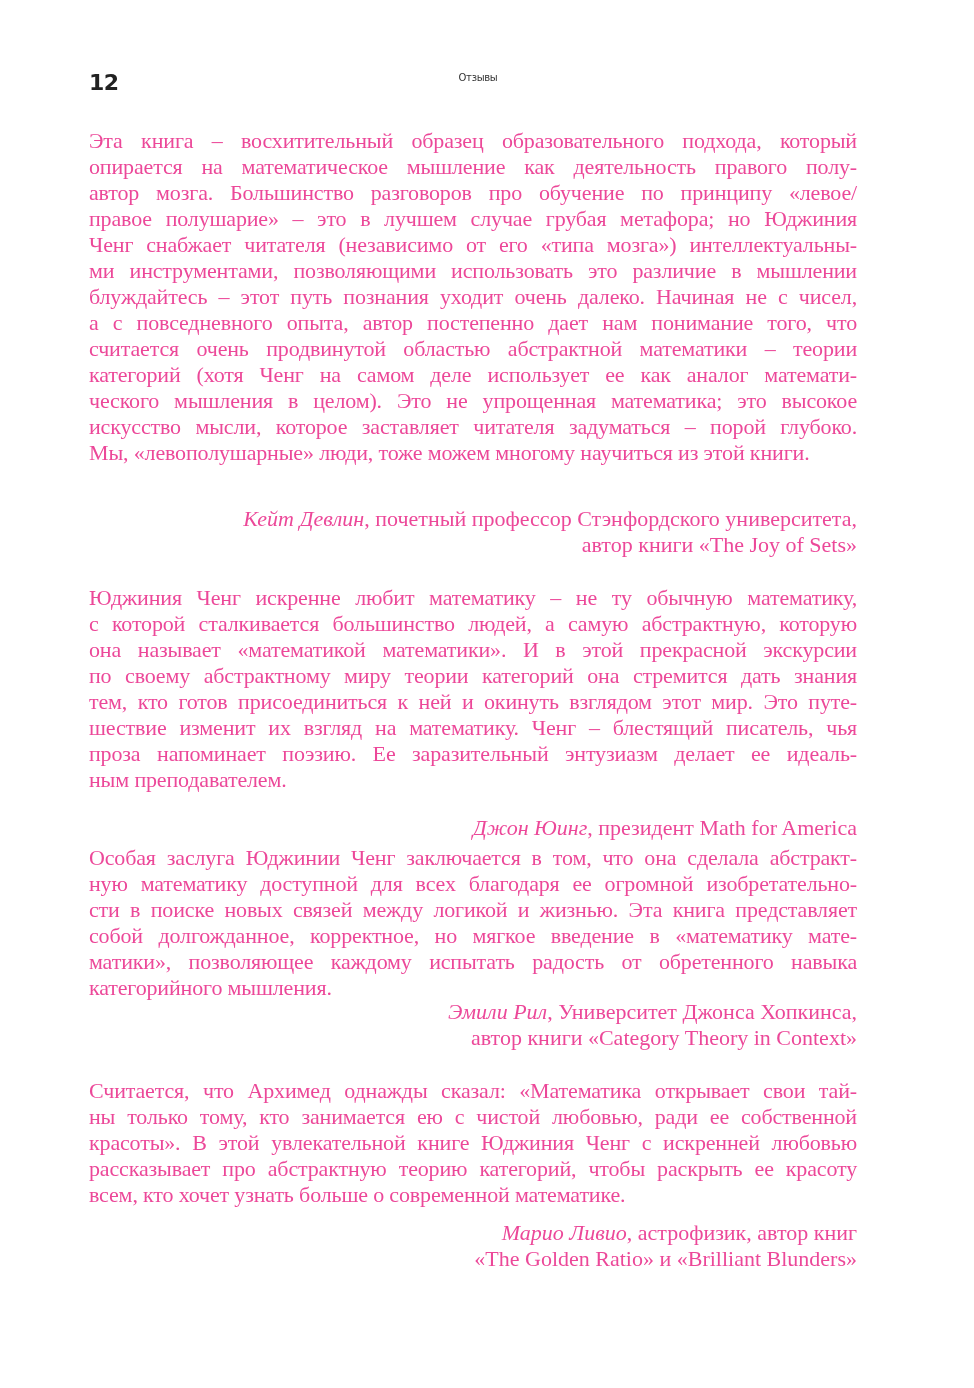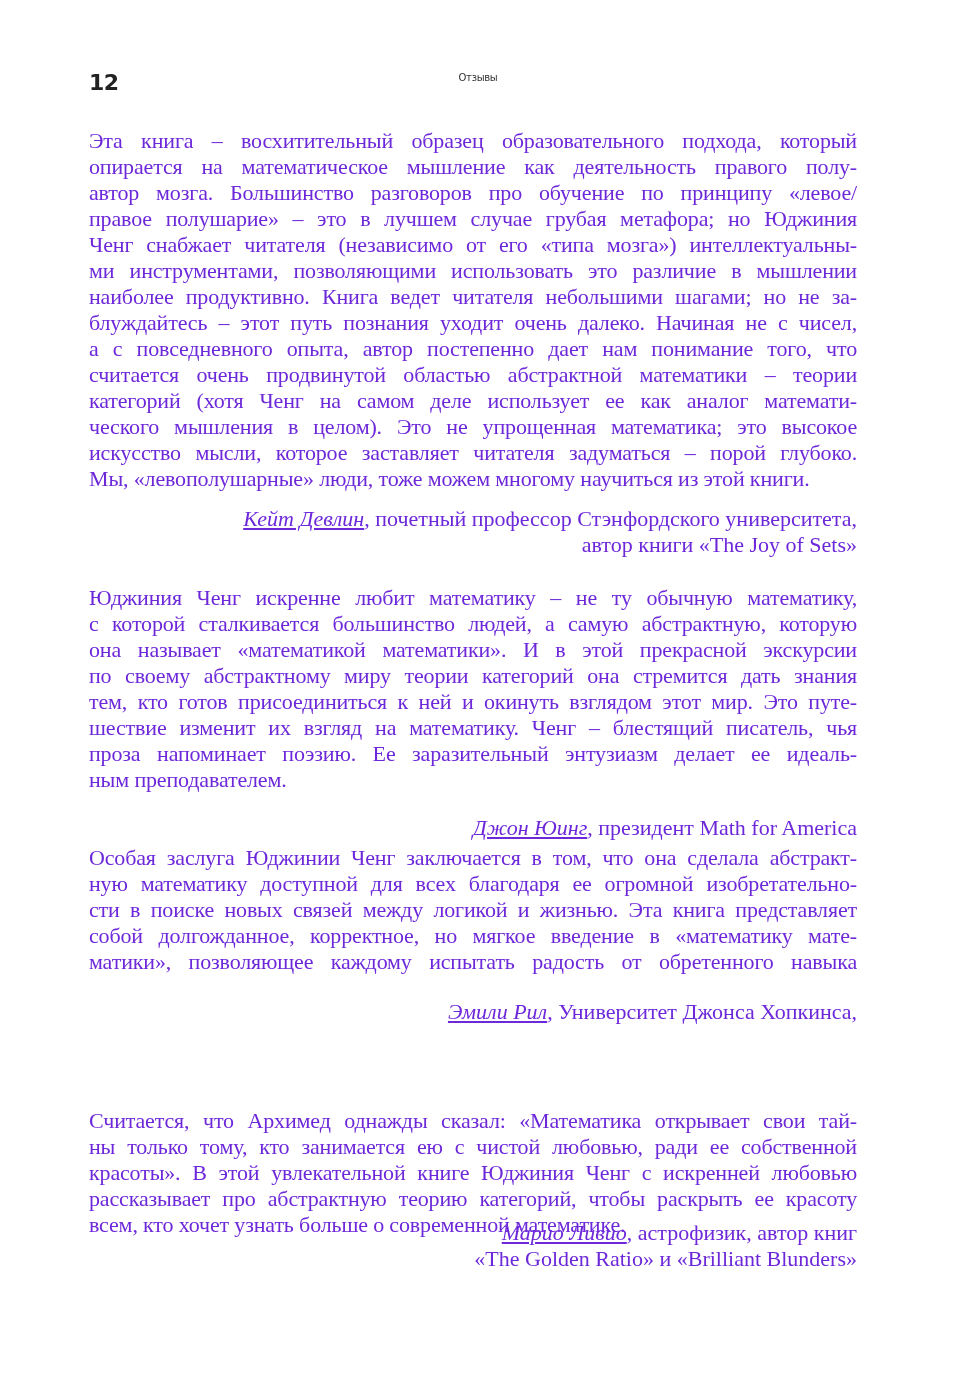--- a/index.html
+++ b/index.html
@@ -47,21 +47,21 @@
       color: #333;
       letter-spacing: -0.3px;
     }
     .body-block {
       position: absolute;
       left: 0;
       width: 768px;
       font-family: "Liberation Serif", "DejaVu Serif", serif;
       font-size: 22px;
       line-height: 26px;
-      color: #6d28d9;
+      color: #ec4899;
     }
     .line {
       display: block;
       height: 26px;
       white-space: nowrap;
       text-align: justify;
       text-align-last: justify;
       width: 768px;
       letter-spacing: -0.15px;
     }
@@ -71,49 +71,47 @@
     }
     .attr {
       display: block;
       height: 26px;
       white-space: nowrap;
       text-align: right;
       width: 768px;
     }
     .attr .name {
       font-style: italic;
-      text-decoration: underline;
     }
     #rev1 { top: 128px; }
     #rev1-attr { top: 506px; }
     #rev2 { top: 585px; }
     #rev2-attr { top: 791px; margin-top: 24px; }
     #rev3 { top: 845px; }
     #rev3-attr { top: 999px; }
-    #rev4 { top: 1108px; }
+    #rev4 { top: 1078px; }
     #rev4-attr { top: 1220px; }
   </style>
 </head>
 <body>
 
 <div class="page">
 
   <div class="running-head">
     <span class="page-number">12</span>
     <span class="running-title">Отзывы</span>
   </div>
 
   <div class="body-block" id="rev1">
     <span class="line">Эта книга – восхитительный образец образовательного подхода, который</span>
     <span class="line">опирается на математическое мышление как деятельность правого полу-</span>
     <span class="line">автор мозга. Большинство разговоров про обучение по принципу «левое/</span>
     <span class="line">правое полушарие» – это в лучшем случае грубая метафора; но Юджиния</span>
     <span class="line">Ченг снабжает читателя (независимо от его «типа мозга») интеллектуальны-</span>
     <span class="line">ми инструментами, позволяющими использовать это различие в мышлении</span>
-    <span class="line">наиболее продуктивно. Книга ведет читателя небольшими шагами; но не за-</span>
     <span class="line">блуждайтесь – этот путь познания уходит очень далеко. Начиная не с чисел,</span>
     <span class="line">а с повседневного опыта, автор постепенно дает нам понимание того, что</span>
     <span class="line">считается очень продвинутой областью абстрактной математики – теории</span>
     <span class="line">категорий (хотя Ченг на самом деле использует ее как аналог математи-</span>
     <span class="line">ческого мышления в целом). Это не упрощенная математика; это высокое</span>
     <span class="line">искусство мысли, которое заставляет читателя задуматься – порой глубоко.</span>
     <span class="line last">Мы, «левополушарные» люди, тоже можем многому научиться из этой книги.</span>
   </div>
   <div class="body-block" id="rev1-attr">
     <span class="attr"><span class="name">Кейт Девлин</span><span>, почетный профессор Стэнфордского университета,</span></span>
@@ -133,23 +131,25 @@
   <div class="body-block" id="rev2-attr">
     <span class="attr"><span class="name">Джон Юинг</span><span>, президент Math for America</span></span>
   </div>
 
   <div class="body-block" id="rev3">
     <span class="line">Особая заслуга Юджинии Ченг заключается в том, что она сделала абстракт-</span>
     <span class="line">ную математику доступной для всех благодаря ее огромной изобретательно-</span>
     <span class="line">сти в поиске новых связей между логикой и жизнью. Эта книга представляет</span>
     <span class="line">собой долгожданное, корректное, но мягкое введение в «математику мате-</span>
     <span class="line">матики», позволяющее каждому испытать радость от обретенного навыка</span>
+    <span class="line last">категорийного мышления.</span>
   </div>
   <div class="body-block" id="rev3-attr">
     <span class="attr"><span class="name">Эмили Рил</span><span>, Университет Джонса Хопкинса,</span></span>
+    <span class="attr">автор книги «Category Theory in Context»</span>
   </div>
 
   <div class="body-block" id="rev4">
     <span class="line">Считается, что Архимед однажды сказал: «Математика открывает свои тай-</span>
     <span class="line">ны только тому, кто занимается ею с чистой любовью, ради ее собственной</span>
     <span class="line">красоты». В этой увлекательной книге Юджиния Ченг с искренней любовью</span>
     <span class="line">рассказывает про абстрактную теорию категорий, чтобы раскрыть ее красоту</span>
     <span class="line last">всем, кто хочет узнать больше о современной математике.</span>
   </div>
   <div class="body-block" id="rev4-attr">

